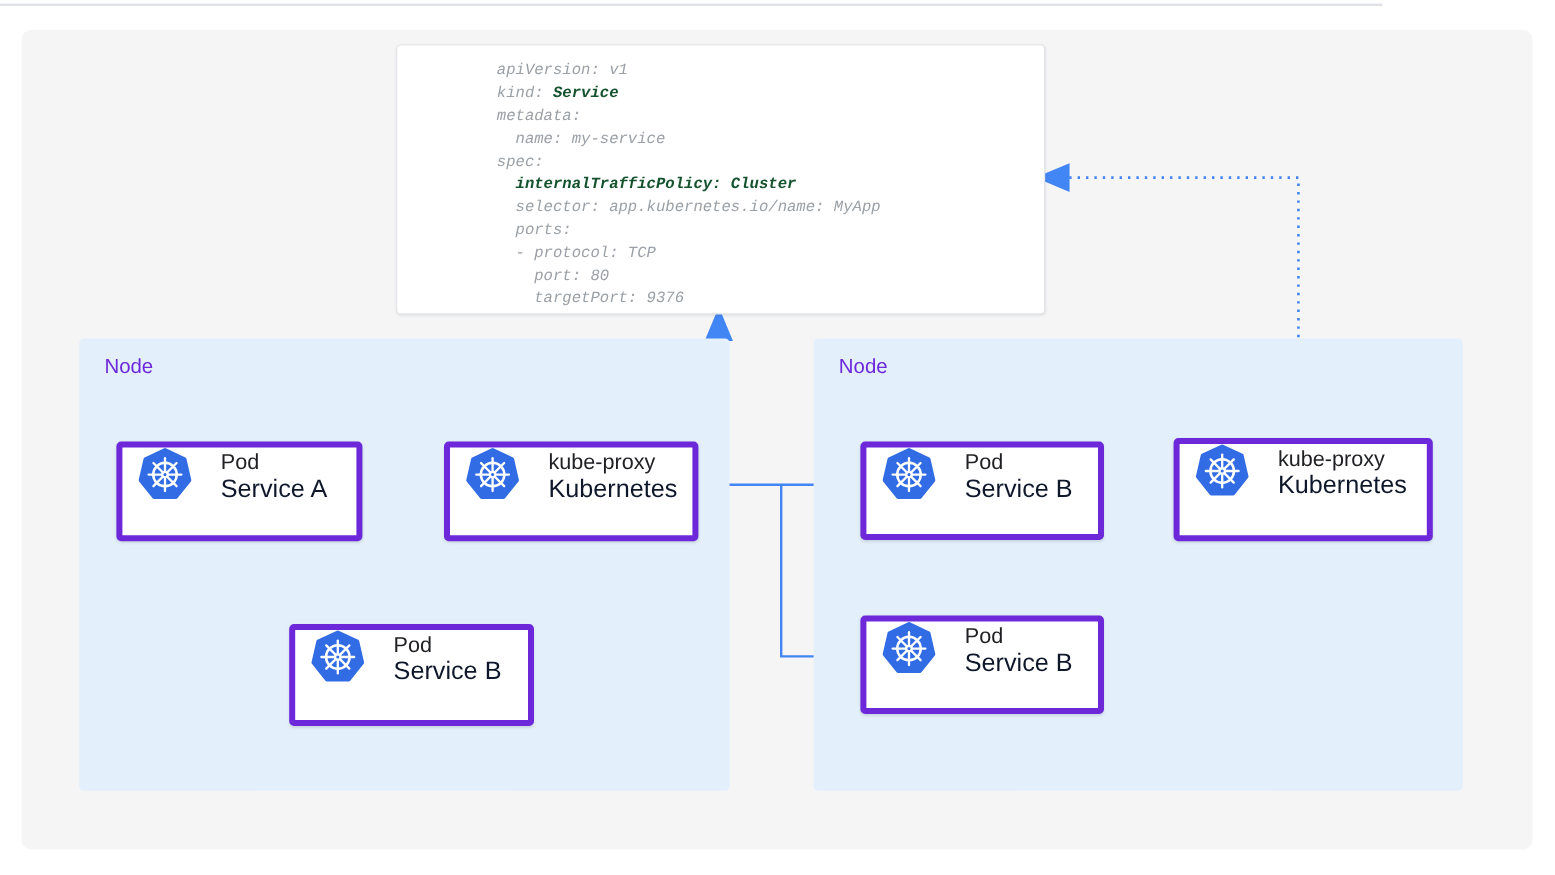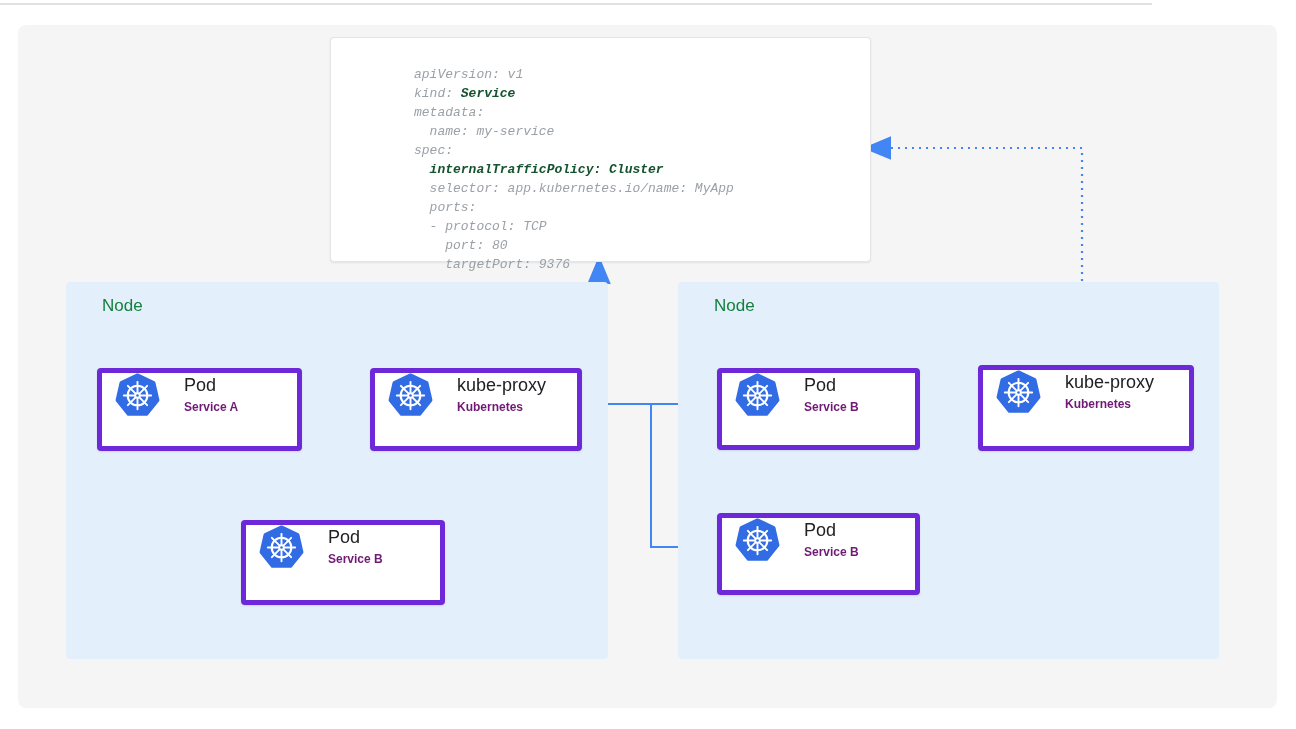--- a/index.html
+++ b/index.html
@@ -6,36 +6,36 @@
   .canvas{position:relative;width:1296px;height:729px;background:#ffffff;overflow:hidden;
           font-family:"Liberation Sans", sans-serif;}
   .top-divider{position:absolute;left:0;top:3px;width:1152px;height:2px;background:#dfe1e5;}
   .stage{position:absolute;left:18px;top:25px;width:1259px;height:683px;background:#f5f5f6;border-radius:8px;}
 
   
   .yaml-card{position:absolute;left:330px;top:37px;width:539px;height:223px;background:#ffffff;
              border:1px solid #e3e5e8;border-radius:4px;box-shadow:0 1px 2px rgba(60,64,67,.10);}
   .yaml-code{position:absolute;left:83px;top:11px;white-space:pre;
              font-family:"Liberation Mono","DejaVu Sans Mono",monospace;
-             font-style:italic;font-size:13px;line-height:19px;color:#9aa0a6;margin-top:16px;}
+             font-style:italic;font-size:13px;line-height:19px;color:#9aa0a6;}
   .yaml-code .b{font-weight:bold;color:#14532d;}
 
   
   .node{position:absolute;top:282px;width:542px;height:377px;background:#e3f0fc;border-radius:4px;}
   .node-left{left:66px;}
   .node-right{left:678px;width:541px;}
-  .node-label{position:absolute;left:36px;top:14px;font-size:17px;color:#15803d;}
+  .node-label{position:absolute;left:21px;top:14px;font-size:17px;color:#6d28d9;}
 
   
   .card{position:absolute;display:flex;align-items:flex-start;background:#ffffff;
         border:5px solid #6d28d9;border-radius:4px;box-shadow:0 1px 2px rgba(60,64,67,.14);}
   .k8s-logo{flex:0 0 auto;margin-left:13px;width:45px;height:45px;display:block;}
   .card-text{margin-left:24px;display:flex;flex-direction:column;justify-content:center;}
   .card-title{font-size:18px;color:#202124;line-height:24px;}
-  .card-subtitle{font-size:12px;color:#701a75;line-height:21px;font-weight:bold;}
+  .card-subtitle{font-size:21px;color:#0f172a;line-height:21px;}
 
   .card-pod-a     {left:31px; top:86px; width:195px;height:73px;}
   .card-kproxy-l  {left:304px;top:86px; width:202px;height:73px;}
   .card-pod-b-l   {left:175px;top:238px;width:194px;height:75px;}
   .card-pod-b-r1  {left:39px; top:86px; width:193px;height:72px;}
   .card-pod-b-r2  {left:39px; top:231px;width:193px;height:72px;}
   .card-kproxy-r  {left:300px;top:83px; width:206px;height:76px;}
 
   .arrows{position:absolute;left:0;top:0;pointer-events:none;}
 </style>

